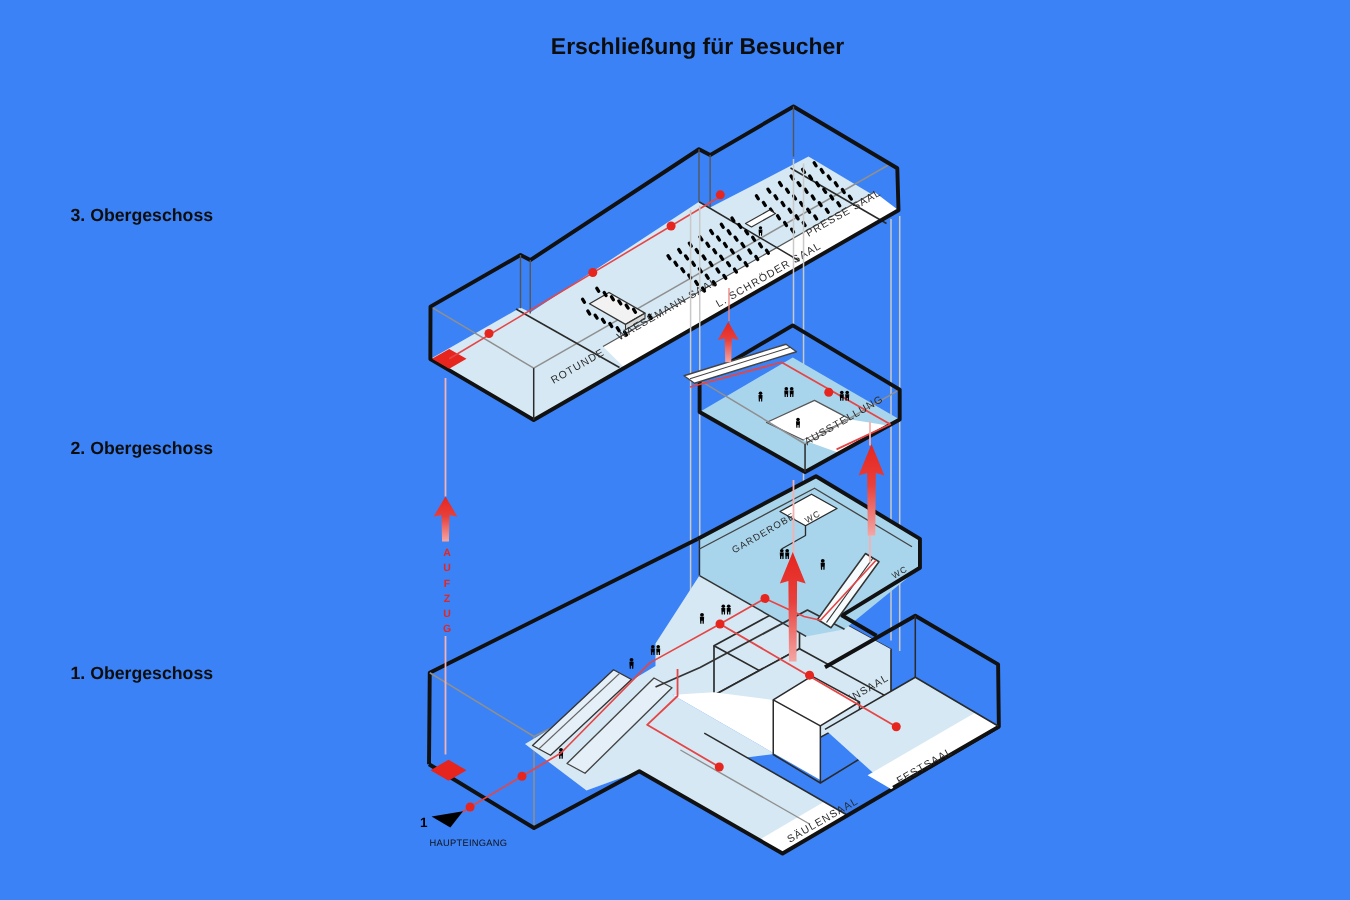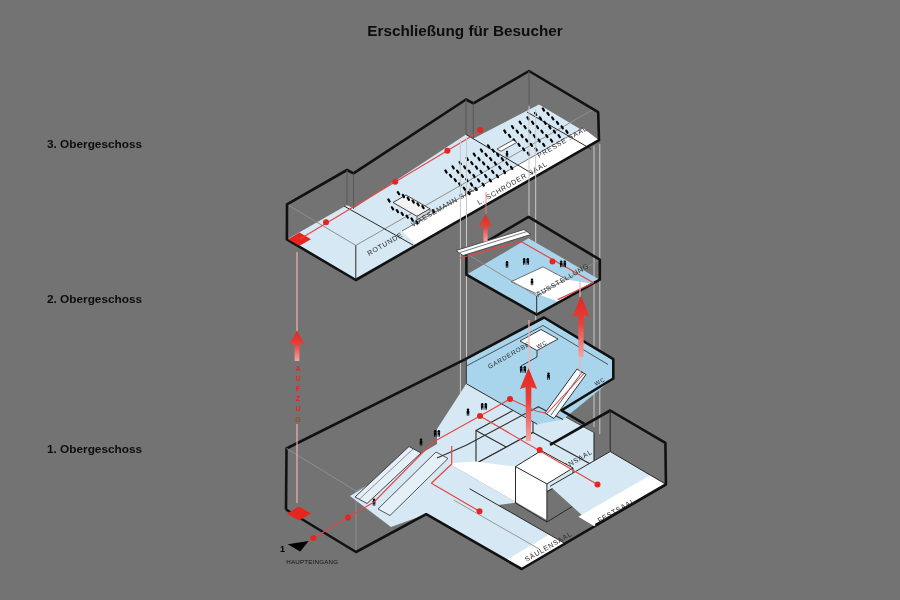--- a/index.html
+++ b/index.html
@@ -1,15 +1,15 @@
 <!DOCTYPE html>
 <html><head><meta charset="utf-8"><title>Erschließung für Besucher</title>
 <style>
 html,body{margin:0;padding:0;background:#ffffff;}
-#page{width:900px;height:600px;position:relative;overflow:hidden;background:#737373;}
+#page{width:900px;height:600px;position:relative;overflow:hidden;background:#3b82f6;}
 </style></head>
 <body>
 <div id="page">
 <svg width="900" height="600" viewBox="0 0 900 600" xmlns="http://www.w3.org/2000/svg">
 <defs>
 <linearGradient id="gradR" x1="0" y1="0" x2="0" y2="1">
 <stop offset="0" stop-color="#e6251f"></stop>
           <stop offset="0.45" stop-color="#e8403b"></stop>
           <stop offset="1" stop-color="#f4a6a4"></stop>
 </linearGradient>

